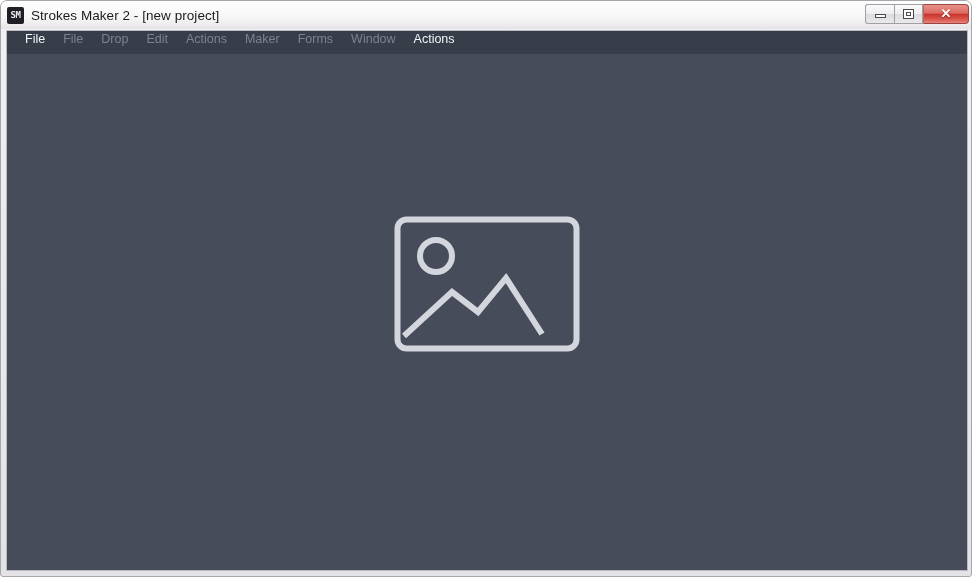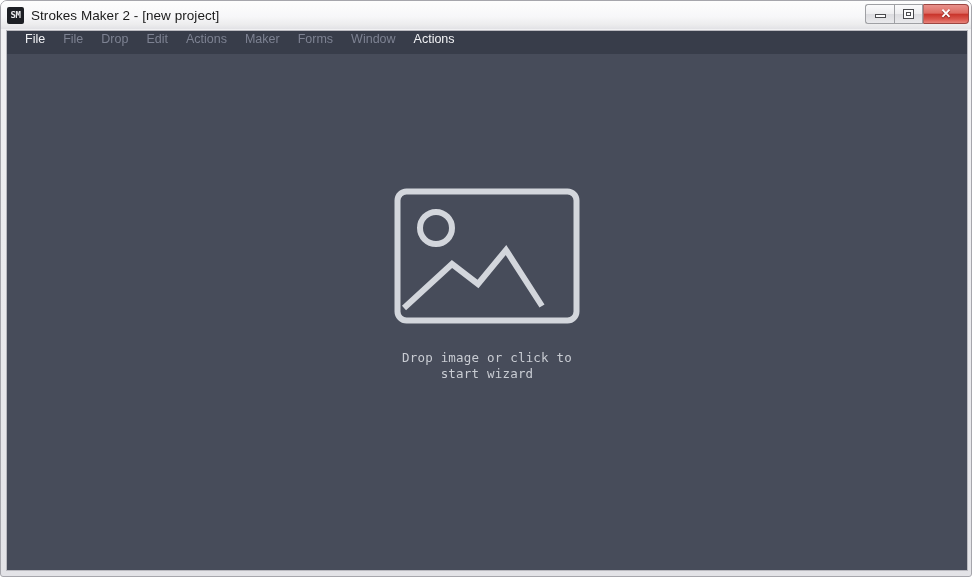--- a/index.html
+++ b/index.html
@@ -248,19 +248,17 @@
 
         <svg class="placeholder-svg" width="190" height="140" viewBox="0 0 190 140">
 
           <rect x="5.5" y="5.5" width="179" height="129" rx="9" ry="9" fill="none" stroke="#d3d6dc" stroke-width="6"></rect>
 
           <circle cx="44" cy="42" r="16" fill="none" stroke="#d3d6dc" stroke-width="6"></circle>
 
           <polyline points="12,122 60,78 86,98 114,64 150,120" fill="none" stroke="#d3d6dc" stroke-width="6" stroke-linejoin="miter" stroke-linecap="butt"></polyline>
         </svg>
 
-        <div class="drop-text">Drop image or click to
-start wizard</div>
       </div>
     </div>
 
   </div>
 </div>
 
 </body></html>

